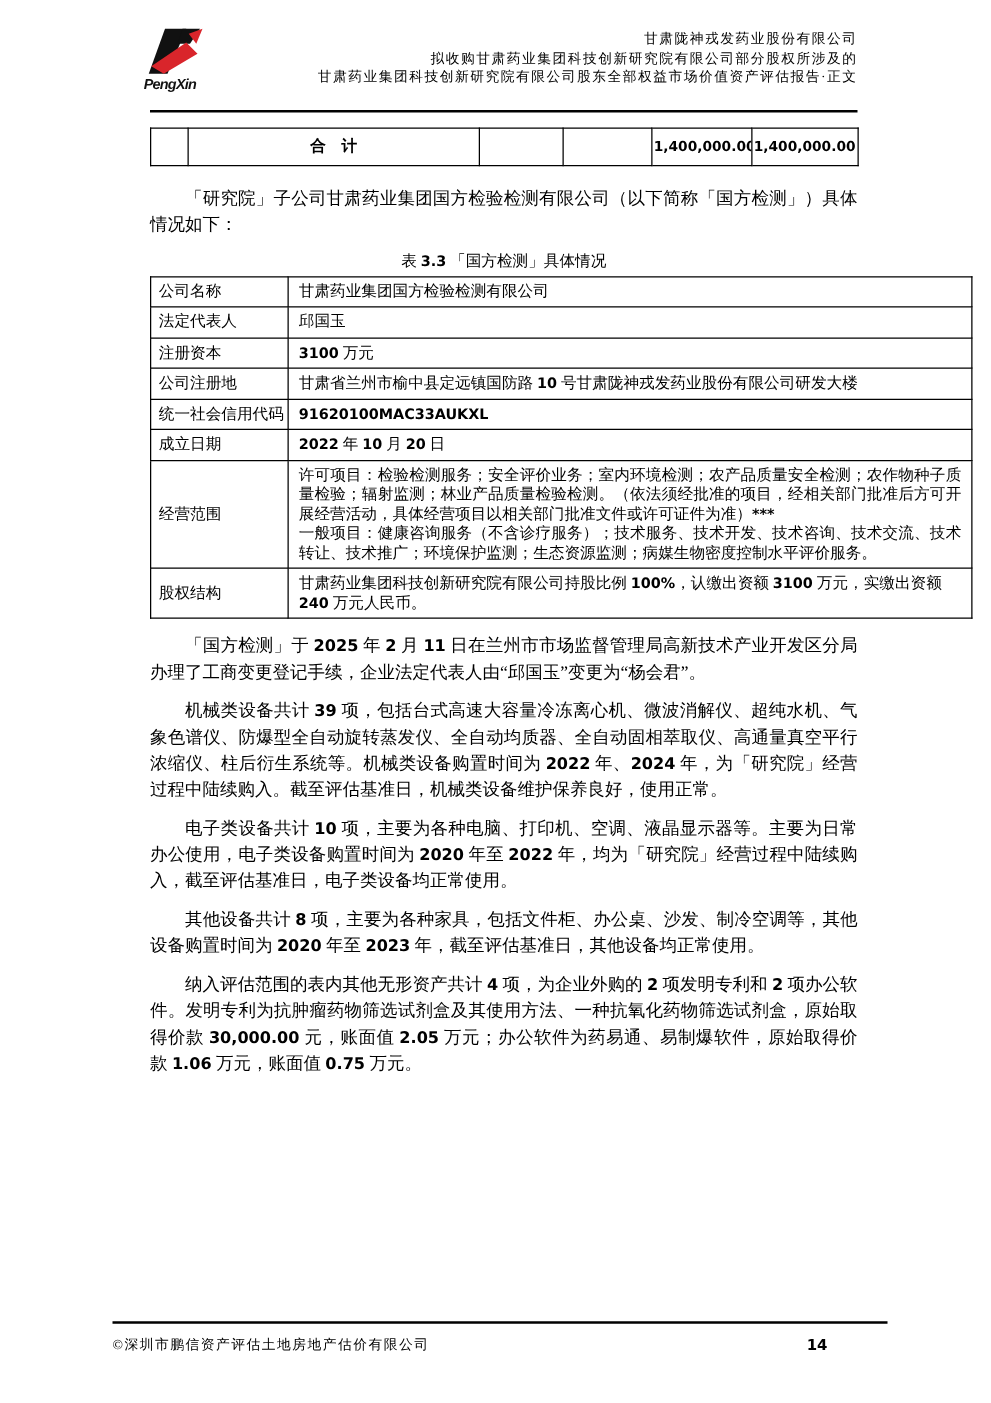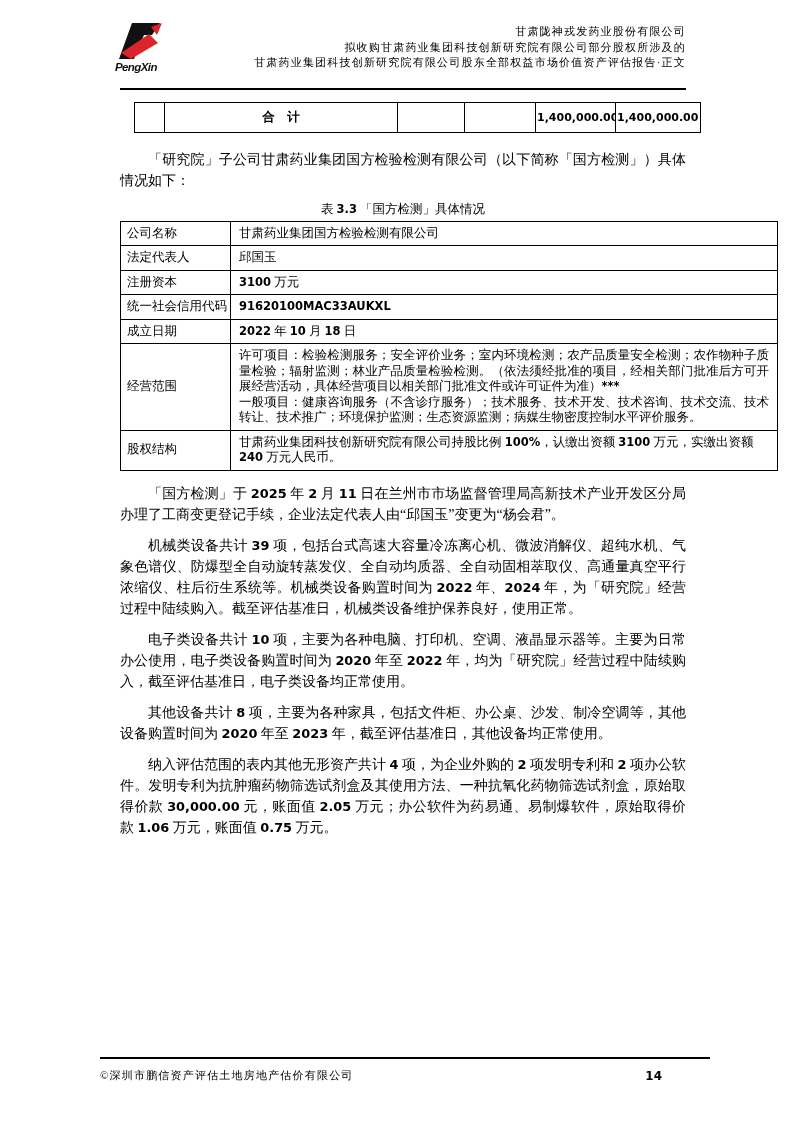--- a/index.html
+++ b/index.html
@@ -12,39 +12,39 @@
   
   .hdr { position:relative; padding-top:24px; }
   .logo { position:absolute; left:-5px; top:22px; }
   .hdr-lines { text-align:right; font-size:11px; line-height:15.5px; letter-spacing:1.2px; }
   .hdr-rule { border:none; border-top:2px solid #000; margin:17px 0 0 0; }
 
   
   .nm { font-family:"DejaVu Sans", sans-serif; font-weight:700; font-size:0.92em; }
 
   
-  table.sumtab { width:566px; border-collapse:collapse; table-layout:fixed; margin-top:12px;margin-left:14px; }
+  table.sumtab { width:566px; border-collapse:collapse; table-layout:fixed; margin-top:12px; }
   table.sumtab td { border:1.5px solid #000; height:27px; font-weight:bold; font-size:12.5px; overflow:hidden; }
   table.sumtab td.c { text-align:center; }
   table.sumtab td.r { text-align:right; padding-right:7px; font-family:"DejaVu Sans",sans-serif; font-size:11px; }
 
   
   p.body-p { font-size:14px; line-height:21px; text-align:justify; text-indent:2em; margin:0 0 10px 0; }
   p.first { margin-top:16px; }
 
   
   .tab-caption { text-align:center; font-size:12.5px; line-height:17px; margin:0 0 3px 0; }
   table.infotab { width:658px; border-collapse:collapse; table-layout:fixed; margin-bottom:12px; }
   table.infotab td { border:1.5px solid #000; font-size:12.5px; line-height:15.5px; vertical-align:middle; padding:4px 8px 4px 8px; }
   table.infotab td.lbl { padding-left:6px; padding-right:0; white-space:nowrap; }
   table.infotab td.val div { text-align:justify; }
 
   
   .footer {
-    position:absolute; left:100px; right:83px; top:1057px;
+    position:absolute; left:90px; right:83px; top:1057px;
     border-top:2px solid #000; padding-top:9px;
     display:flex; justify-content:space-between; align-items:flex-start;
     font-size:11px; letter-spacing:1.2px;
   }
   .footer .pagenum { margin-right:48px; letter-spacing:0; font-size:13px; }
 </style>
 </head>
 <body>
 
 <div class="page">
@@ -104,26 +104,30 @@
       </tr>
       <tr>
         <td class="lbl">法定代表人</td>
         <td class="val">邱国玉</td>
       </tr>
       <tr>
         <td class="lbl">注册资本</td>
         <td class="val"><span class="nm">3100</span> 万元</td>
       </tr>
       <tr>
+        <td class="lbl">公司注册地</td>
+        <td class="val">甘肃省兰州市榆中县定远镇国防路 <span class="nm">10</span> 号甘肃陇神戎发药业股份有限公司研发大楼</td>
+      </tr>
+      <tr>
         <td class="lbl">统一社会信用代码</td>
         <td class="val"><span class="nm">91620100MAC33AUKXL</span></td>
       </tr>
       <tr>
         <td class="lbl">成立日期</td>
-        <td class="val"><span class="nm">2022</span> 年 <span class="nm">10</span> 月 <span class="nm">18</span> 日</td>
+        <td class="val"><span class="nm">2022</span> 年 <span class="nm">10</span> 月 <span class="nm">20</span> 日</td>
       </tr>
       <tr>
         <td class="lbl">经营范围</td>
         <td class="val">
           <div>许可项目：检验检测服务；安全评价业务；室内环境检测；农产品质量安全检测；农作物种子质量检验；辐射监测；林业产品质量检验检测。（依法须经批准的项目，经相关部门批准后方可开展经营活动，具体经营项目以相关部门批准文件或许可证件为准）<span class="nm">***</span></div>
           <div>一般项目：健康咨询服务（不含诊疗服务）；技术服务、技术开发、技术咨询、技术交流、技术转让、技术推广；环境保护监测；生态资源监测；病媒生物密度控制水平评价服务。</div>
         </td>
       </tr>
       <tr>
         <td class="lbl">股权结构</td>

